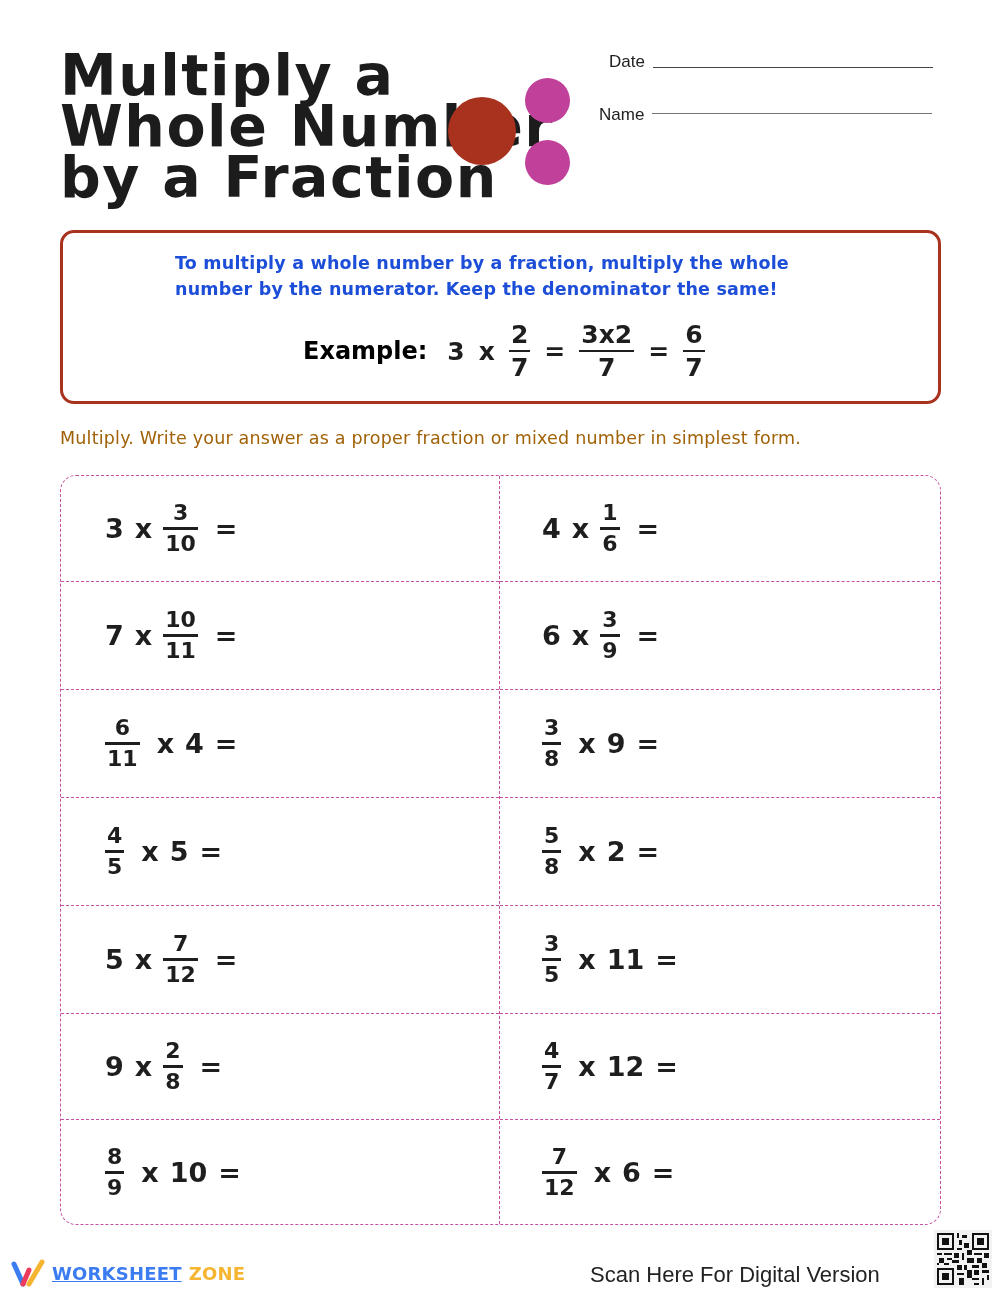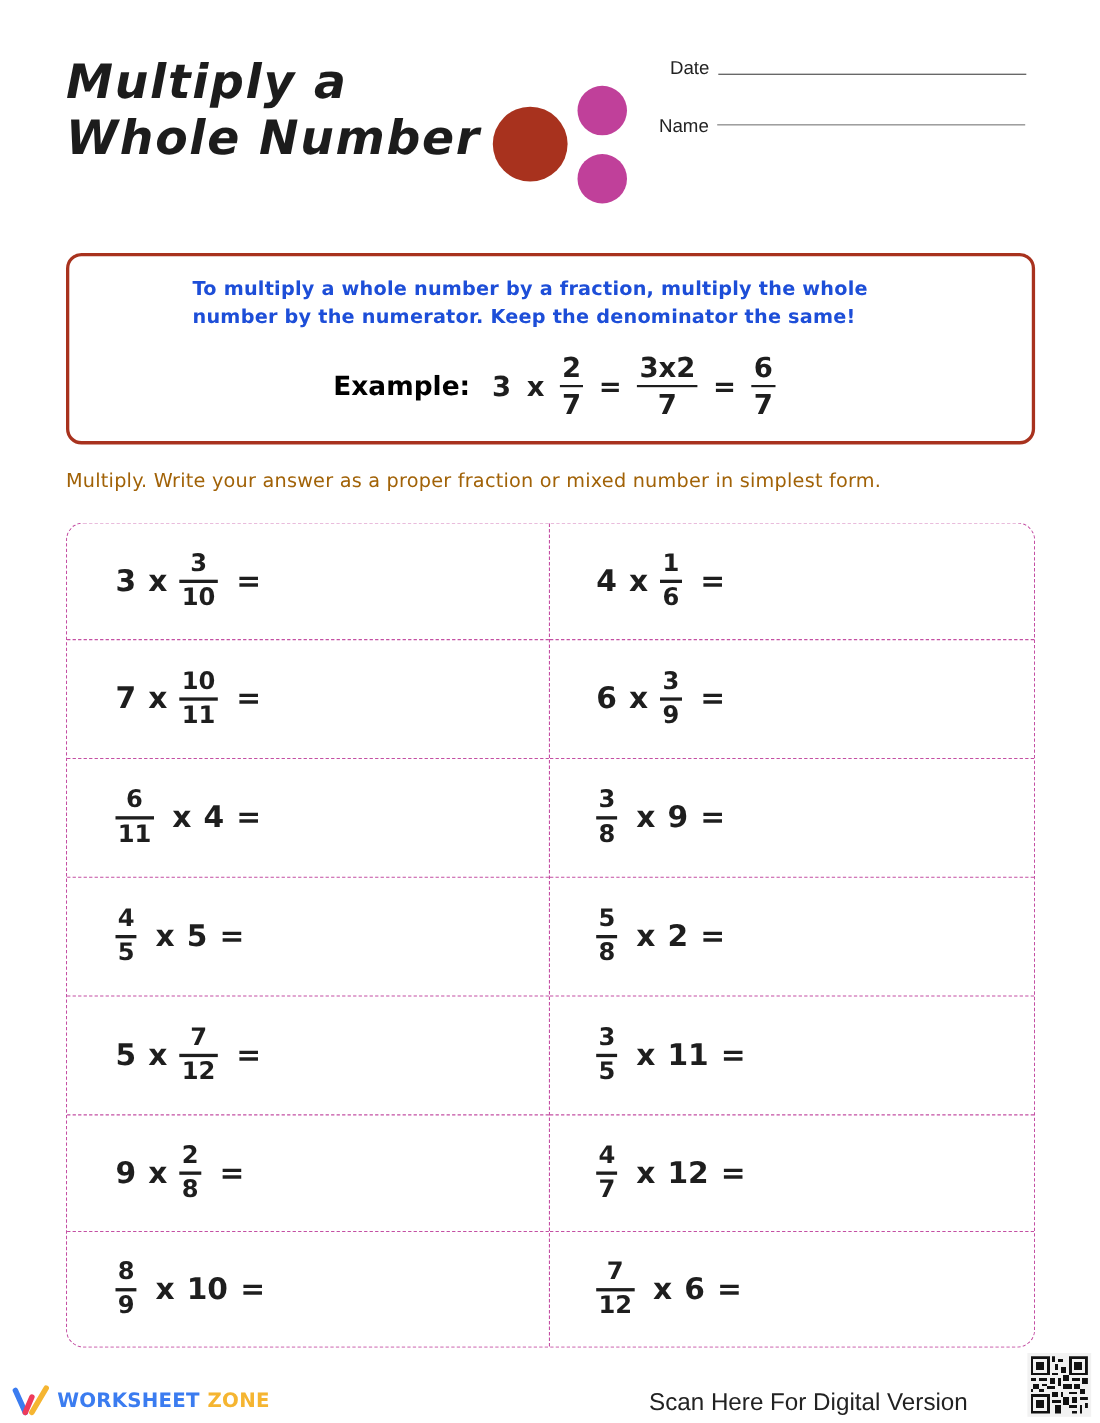--- a/index.html
+++ b/index.html
@@ -2,21 +2,21 @@
 <html><head>
 <meta charset="utf-8">
 <style>
   * { box-sizing: border-box; margin: 0; padding: 0; }
   html, body { width: 1000px; height: 1294px; background: #ffffff; overflow: hidden; }
   body { position: relative; font-family: "Liberation Sans", "DejaVu Sans", sans-serif; color: #1e1e1e; }
 
   .title {
     position: absolute; left: 60px; top: 50px;
     font-family: "DejaVu Sans", sans-serif; font-weight: bold;
-    font-size: 43px; line-height: 51px; letter-spacing: 1.5px; color: #1c1c1c; font-style: italic;
+    font-size: 57px; line-height: 51px; letter-spacing: 1.5px; color: #1c1c1c;
   }
   .title div { white-space: nowrap; }
 
   .dot { position: absolute; border-radius: 50%; }
   .dot-big { left: 448px; top: 97px; width: 68px; height: 68px; background: #a8321e; }
   .dot-top { left: 525px; top: 78px; width: 45px; height: 45px; background: #c0409a; }
   .dot-bot { left: 525px; top: 140px; width: 45px; height: 45px; background: #c0409a; }
 
   .field { position: absolute; display: flex; align-items: flex-end; font-size: 17px; color: #222; }
   .field .lbl { white-space: nowrap; }
@@ -62,32 +62,33 @@
   }
   .vdiv { position: absolute; left: 438px; top: 0; height: 100%; border-left: 1.5px dashed #c44fa3; }
 
   .prob {
     display: flex; align-items: center; gap: 11px;
     font-family: "DejaVu Sans", sans-serif; font-weight: bold; font-size: 27px; color: #1e1e1e;
   }
   .prob .frac { font-size: 22px; }
 
   .footer-logo { position: absolute; left: 10px; top: 1258px; display: flex; align-items: center; gap: 4px; }
-  .footer-logo .brand1 { font-family: "DejaVu Sans", sans-serif; font-weight: bold; font-size: 18px; color: #3b7cf0; letter-spacing: 0.2px; }
+  .footer-logo .brand1 { font-family: "DejaVu Sans", sans-serif; font-weight: bold; font-size: 18px; color: #3b7cf0; letter-spacing: 0.2px; text-decoration: underline; }
   .footer-logo .brand2 { font-family: "DejaVu Sans", sans-serif; font-weight: bold; font-size: 18px; color: #f5b531; letter-spacing: 0.2px; margin-left: 3px; }
 
   .scan-text { position: absolute; left: 590px; top: 1262px; font-size: 22px; color: #222; white-space: nowrap; }
   .qr { position: absolute; left: 934px; top: 1230px; width: 58px; height: 58px; background: #f2f2f2; padding: 3px; }
 </style>
 </head>
 <body>
 
 <div class="title">
   <div>Multiply a</div>
   <div>Whole Number</div>
+  <div>by a Fraction</div>
 </div>
 
 <div class="dot dot-big"></div>
 <div class="dot dot-top"></div>
 <div class="dot dot-bot"></div>
 
 <div class="field field-date">
   <span class="lbl">Date</span>
   <span class="line"></span>
 </div>

